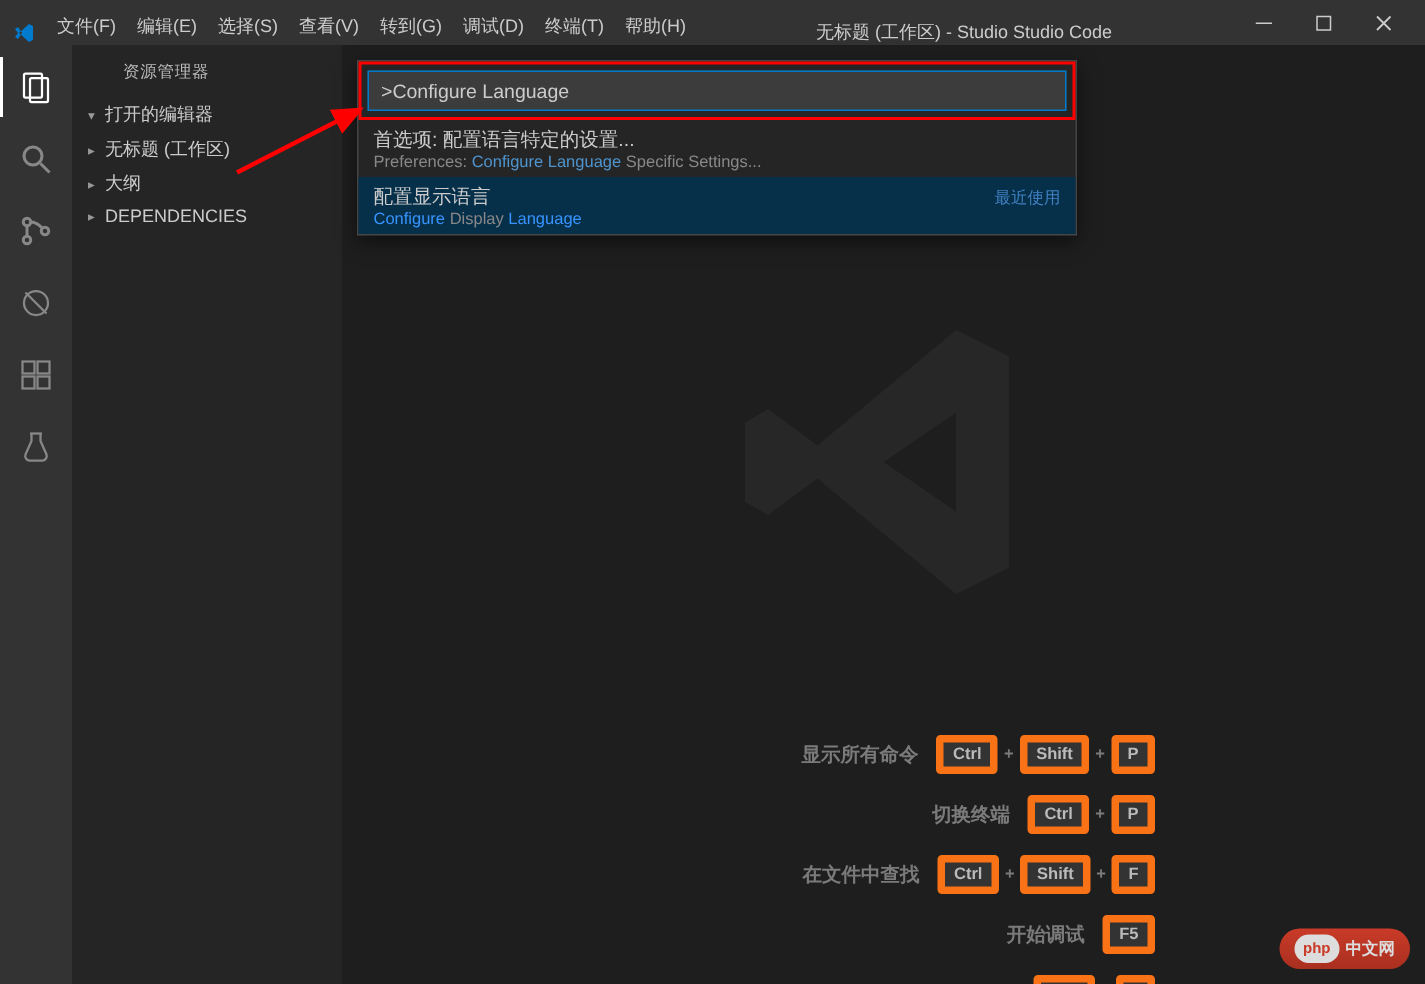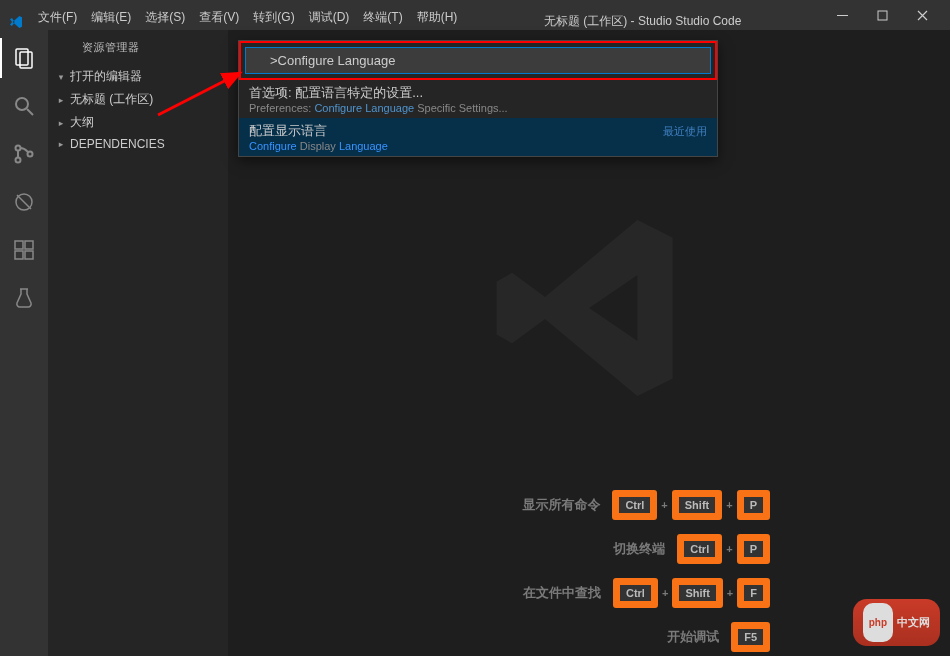--- a/index.html
+++ b/index.html
@@ -35,42 +35,42 @@
     
     
     .vscode-watermark { position:absolute; top:50%; left:50%; transform:translate(-50%,-65%); opacity:0.04; }
     .vscode-watermark svg { width:220px; height:220px;}
     
     
     .shortcuts { position:absolute; right:180px; top:460px; display:flex; flex-direction:column; gap:14px; align-items:flex-end;}
     .shortcut-row { display:flex; align-items:center; gap:12px; color:#7a7a7a; font-size:13px;font-weight:bold;}
     .shortcut-label { text-align:right; }
     .key-group { display:flex; gap:4px; align-items:center;}
-    .key { background:#333; border:7px solid #f97316; border-radius:3px; padding:2px 6px; font-size:11px; color:#bbb;}
+    .key { background:#333; border:5px solid #f97316; border-radius:3px; padding:2px 6px; font-size:11px; color:#bbb;}
     .key-sep { color:#7a7a7a; font-size:11px;}
     
     
     .palette { position: absolute; top: 40px; left: 238px; width: 480px; background: #252526; border: 1px solid #454545; box-shadow: 0 4px 12px rgba(0,0,0,0.5); z-index:10;}
-    .palette-input { width: 100%; padding: 5px 24px; background: #3c3c3c; border: 1px solid #007acc; outline: none; color: #cccccc; font-size: 13px; margin:0;}
+    .palette-input { width: 100%; padding: 5px 8px; background: #3c3c3c; border: 1px solid #007acc; outline: none; color: #cccccc; font-size: 13px; margin:0;}
     .palette-input-wrap { padding:4px; border:2px solid #ff0000;}
     .palette-item { padding: 4px 10px; display:flex; flex-direction:column; cursor:pointer;}
     .palette-item.selected { background: #062f4a; }
     .palette-item .row1 { display:flex; justify-content:space-between; align-items:center;}
     .palette-item .title { color:#ccc; font-size:13px;}
     .palette-item .hint { color:#4080c0; font-size:11px;}
     .palette-item .subtitle { color:#888; font-size:11px;}
     .hl { color:#4e94ce; }
     .hl2 { color:#3794ff; }
     
     
     .arrow-svg { position:absolute; top:55px; left:148px; z-index:20; pointer-events:none;}
     
     
     .php-badge { position:absolute; right:10px; bottom:10px; background:linear-gradient(#e8402a,#c23320); border-radius:14px; padding:4px 10px; display:flex; align-items:center; gap:4px; color:#fff; font-size:11px; font-weight:bold; opacity:0.85;}
-    .php-badge .logo { background:#fff; color:#e8402a; border-radius:10px; padding:14px 6px; font-size:10px;}
+    .php-badge .logo { background:#fff; color:#e8402a; border-radius:10px; padding:4px 6px; font-size:10px;}
   </style>
 </head>
 <body>
 
 <div class="title-bar">
   <span class="icon">
     <svg viewBox="0 0 24 24" fill="#007acc">
         <path d="M17 3l-10 9 10 9 4-2V5l-4-2zM3 8l3-2 4 6-4 6-3-2 3-4-3-4z"></path>
       </svg>
   </span>

